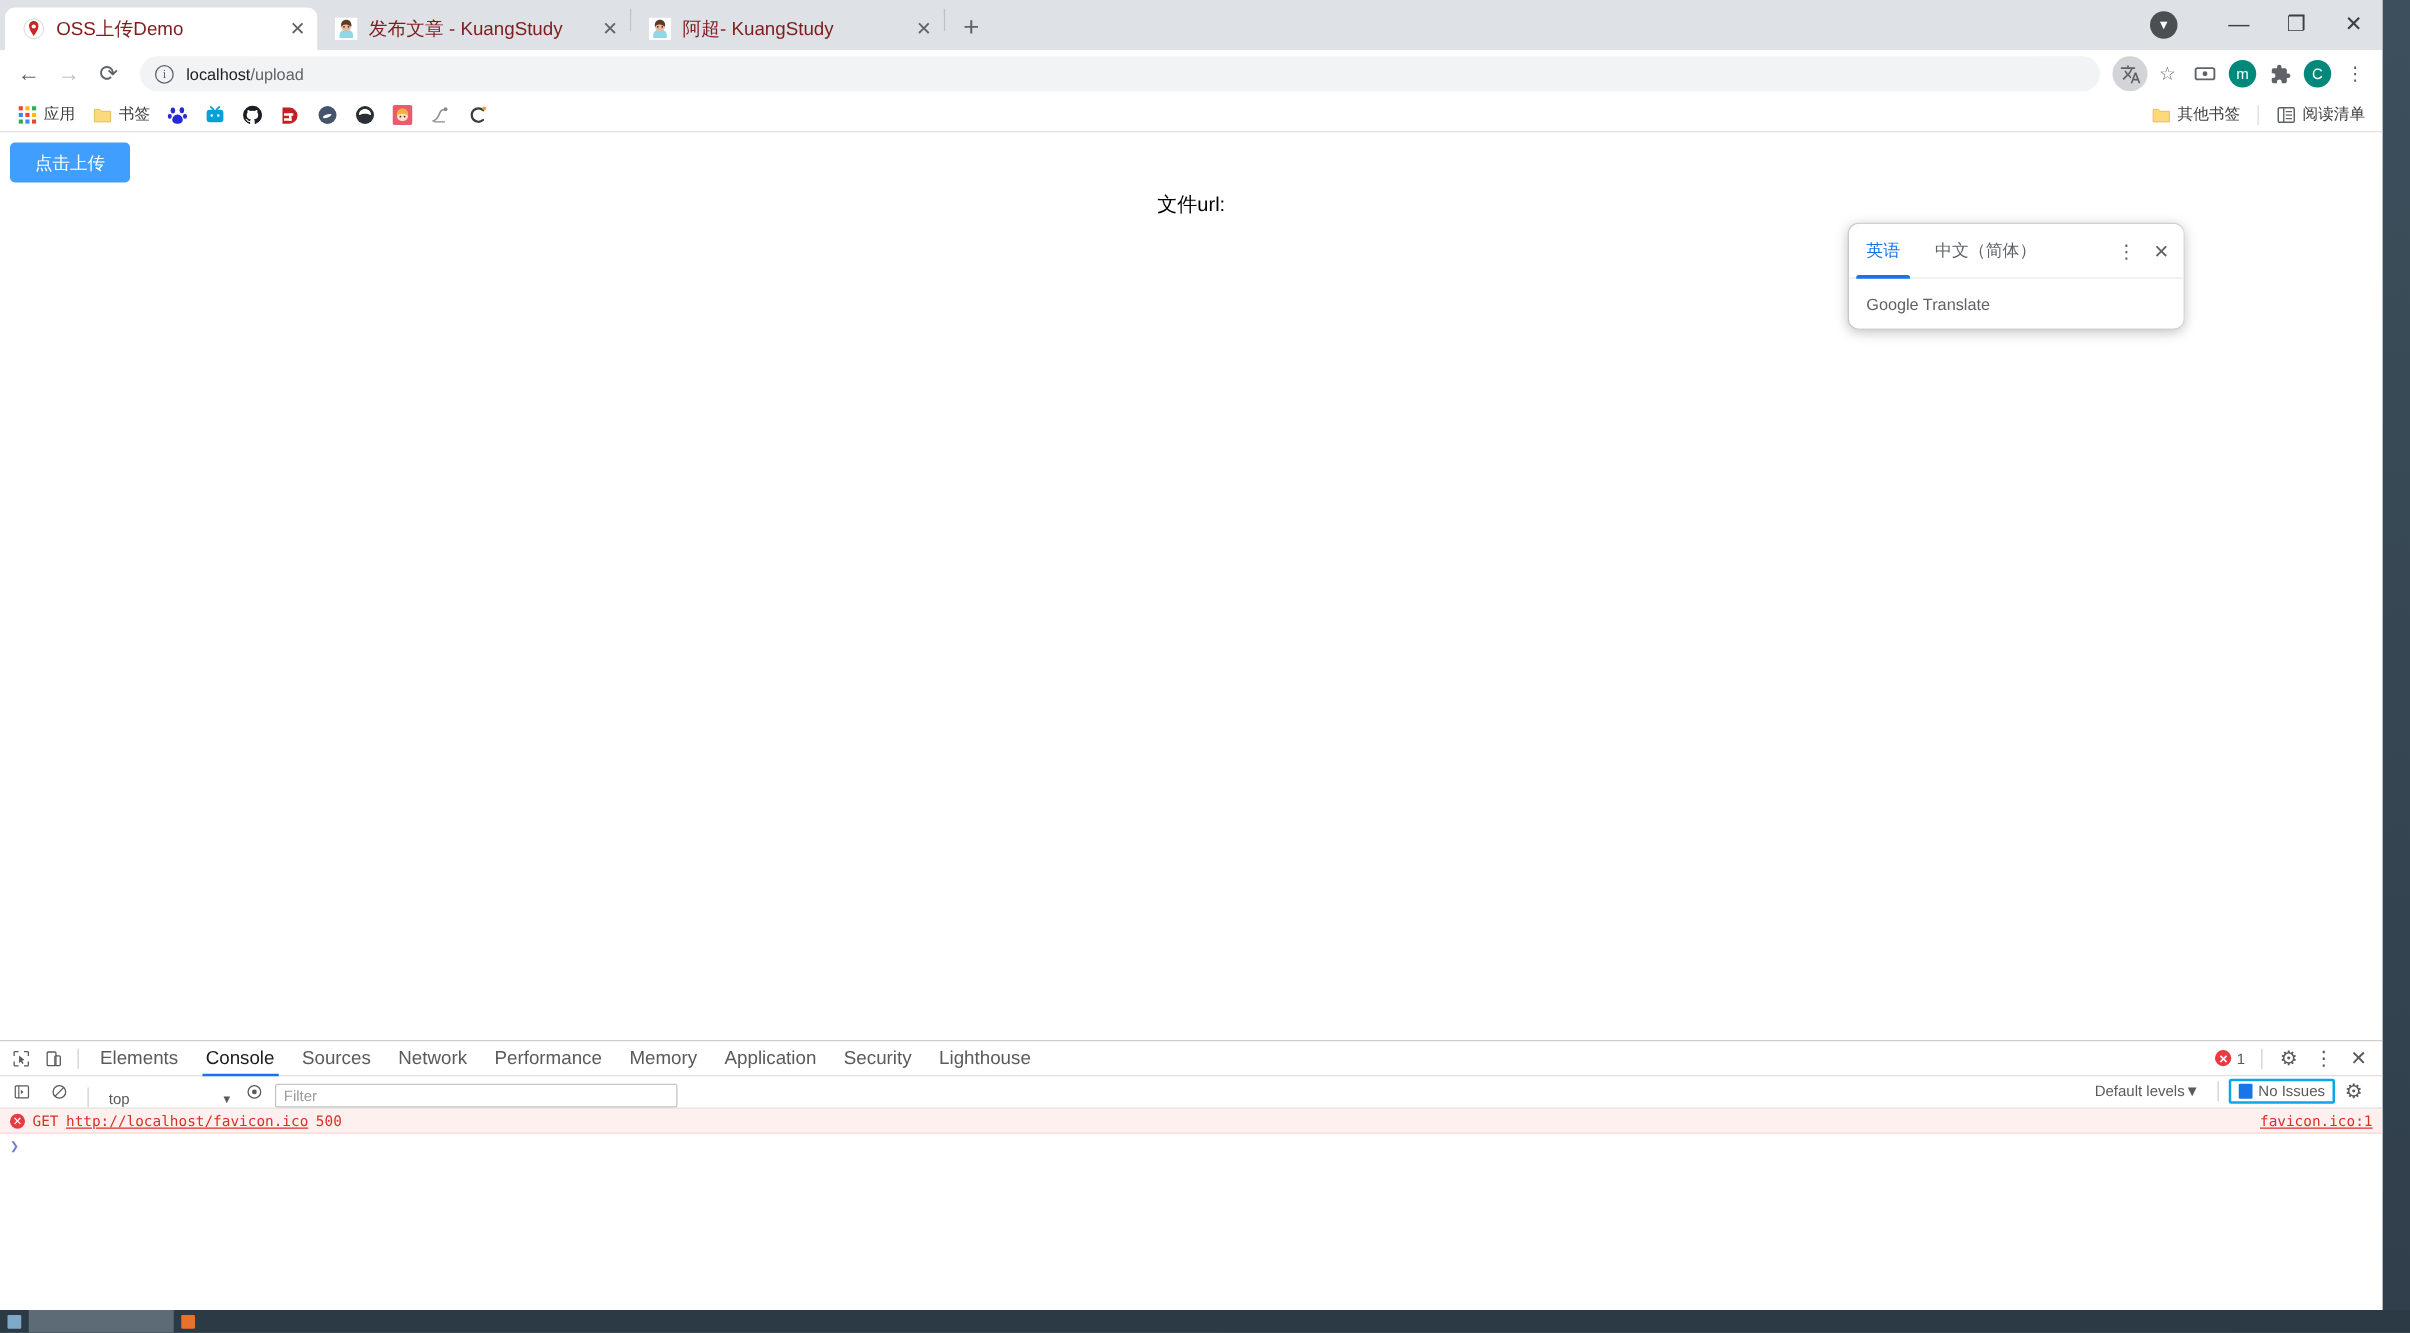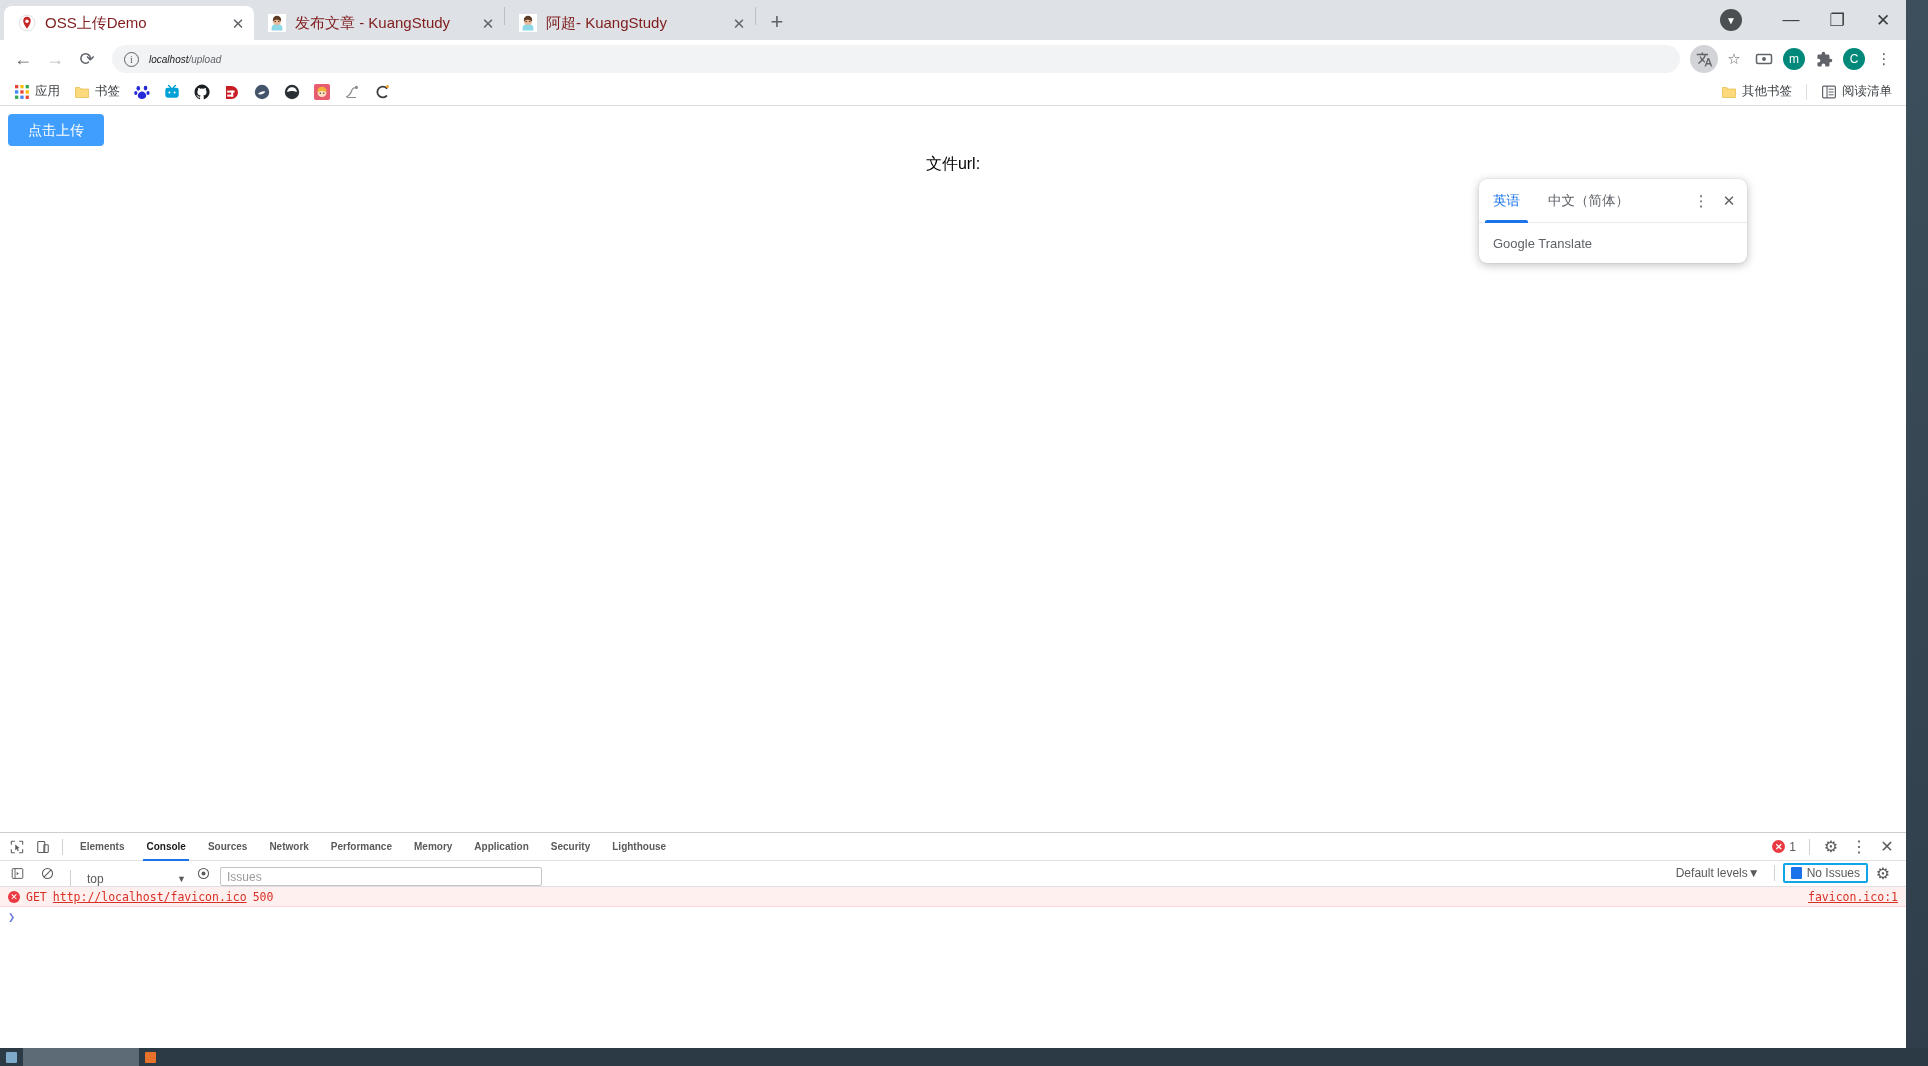--- a/index.html
+++ b/index.html
@@ -86,21 +86,21 @@
   .omnibox {
     flex: 1; height: 28px; margin: 0 8px;
     background: #f1f3f4; border-radius: 14px;
     display: flex; align-items: center; padding: 0 12px; gap: 10px;
   }
   .omnibox .infoicon {
     width: 15px; height: 15px; border: 1.4px solid #5f6368;
     border-radius: 50%; display:flex;align-items:center;justify-content:center;
     font-size: 10px; color:#5f6368; font-family: "Liberation Serif", serif;
   }
-  .urltext { font-size: 10px; color: #202124; font-style: italic; }
+  .urltext { font-size: 13px; color: #202124; }
   .urltext .dim { color: #5f6368; }
   .tbicon {
     width: 28px; height: 28px; border-radius: 50%;
     display: flex; align-items: center; justify-content: center;
     color: #5f6368; font-size: 15px; flex: none;
   }
   .tbicon.pressed { background: #d2d4d7; }
   .avatar {
     width: 22px; height: 22px; border-radius: 50%;
     background: #00897b; color: #fff;
@@ -186,21 +186,21 @@
     height: 28px; display: flex; align-items: center;
     border-bottom: 1px solid #e0e0e0; padding-left: 4px;
   }
   .dt-sq {
     width: 26px; height: 26px; display:flex;
     align-items:center; justify-content:center; color:#5a5a5a;
   }
   .dt-vdiv { width:1px; height:16px; background:#d0d0d0; margin:0 6px; }
   .dt-tab {
     padding: 0 11px; height: 28px; line-height: 28px;
-    font-size: 10px; color: #5a5a5a; position: relative; font-weight: bold;
+    font-size: 15px; color: #5a5a5a; position: relative;
   }
   .dt-tab.active { color: #1a1a1a; }
   .dt-tab.active::after {
     content:""; position:absolute; left:8px; right:8px; bottom:0;
     height:2px; background:#1a73e8;
   }
   .dt-right { margin-left:auto; display:flex; align-items:center; padding-right:6px; gap:2px;}
   .err-badge {
     display:flex; align-items:center; gap:4px;
     font-size: 12px; color:#5a5a5a; padding: 0 5px;
@@ -567,21 +567,21 @@
         <span class="caret">▼</span>
       </div>
 
       <div class="dt-sq">
         <svg width="13" height="13" viewBox="0 0 16 16">
           <circle cx="8" cy="8" r="6.2" fill="none" stroke="#5a5a5a" stroke-width="1.3"></circle>
           <circle cx="8" cy="8" r="2.4" fill="#5a5a5a"></circle>
         </svg>
       </div>
 
-      <div class="filter-input">Issues</div>
+      <div class="filter-input">Filter</div>
 
       <div class="dt-right">
         <div class="levels">
           <span>Default levels</span>
           <span>▼</span>
         </div>
         <div class="dt-vdiv"></div>
         <div class="no-issues">
           <span class="issue-ic"></span>
           <span>No Issues</span>

